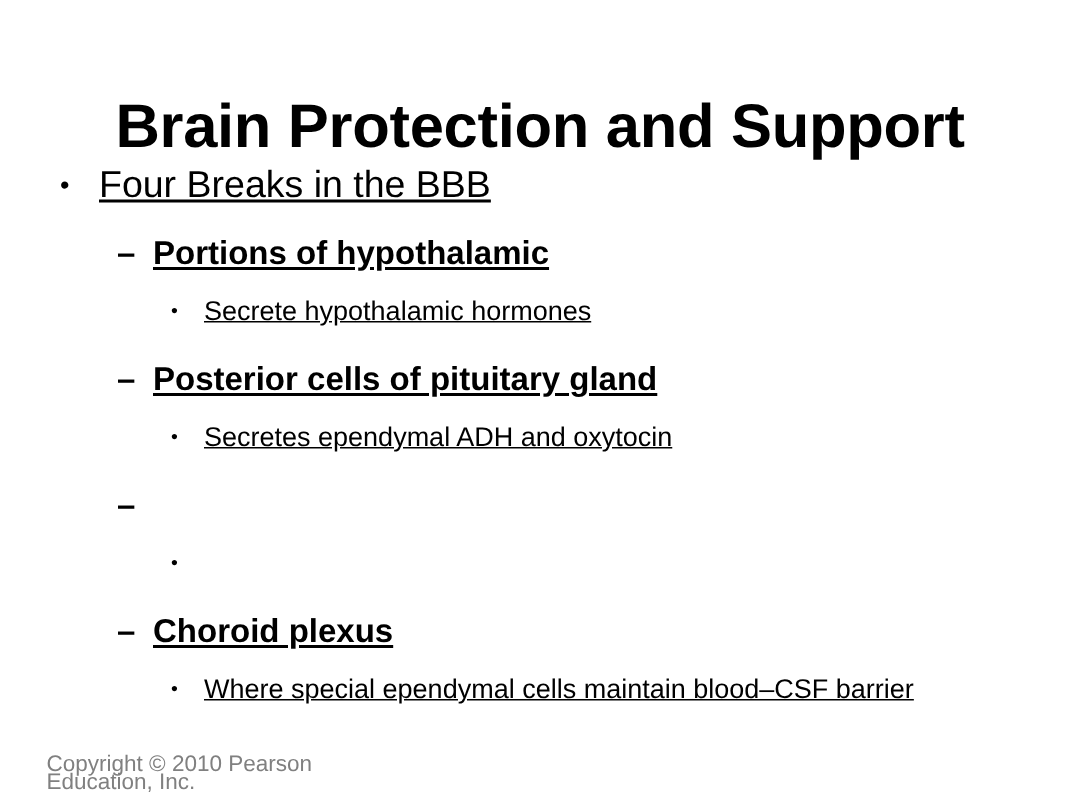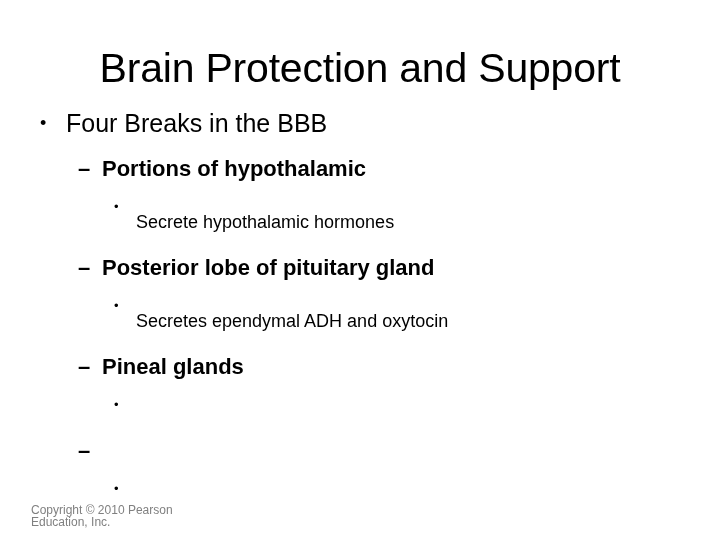--- a/index.html
+++ b/index.html
@@ -19,25 +19,25 @@
     position: relative;
     width: 720px;
     height: 540px;
     box-sizing: border-box;
   }
 
   
   .slide-title {
     position: absolute;
     left: 0;
-    top: 44px;
+    top: 60px;
     width: 720px;
     text-align: center;
     font-size: 41px;
-    font-weight: 400;
+    font-weight: 700;
     line-height: 48px;
     letter-spacing: -0.2px;
     white-space: nowrap;
   }
 
   
   .body-area {
     position: absolute;
     left: 0;
     top: 106px;
@@ -49,20 +49,21 @@
     display: flex;
     align-items: flex-start;
   }
   .bullet-mark {
     flex: 0 0 auto;
     text-align: left;
     font-weight: inherit;
   }
   .bullet-text {
     flex: 0 1 auto;
+    text-decoration: underline;
   }
 
   
   .lvl1 {
     margin-left: 40px;
     font-size: 25px;
     line-height: 34px;
     font-weight: 400;
     margin-bottom: 14px;
   }
@@ -95,30 +96,29 @@
     margin-bottom: 18px;
     max-width: 540px;
   }
   .lvl3 .bullet-mark {
     width: 22px;
     font-size: 13px;
     line-height: 26px;
   }
   .lvl3 .bullet-text {
     max-width: 510px;
-    margin-top: 15px;
   }
 
   
   .copyright {
     position: absolute;
     left: 31px;
     top: 504px;
     width: 200px;
-    font-size: 12px;
+    font-size: 15px;
     line-height: 12px;
     color: #808080;
     font-weight: 400;
   }
 </style>
 </head>
 <body>
 
 <div class="slide">
 
@@ -136,43 +136,44 @@
       <span class="bullet-text">Portions of hypothalamic</span>
     </div>
 
     <div class="bullet-row lvl3">
       <span class="bullet-mark">•</span>
       <span class="bullet-text">Secrete hypothalamic hormones</span>
     </div>
 
     <div class="bullet-row lvl2">
       <span class="bullet-mark">–</span>
-      <span class="bullet-text">Posterior lobe of pituitary gland</span>
+      <span class="bullet-text">Posterior cells of pituitary gland</span>
     </div>
 
     <div class="bullet-row lvl3">
       <span class="bullet-mark">•</span>
       <span class="bullet-text">Secretes ependymal ADH and oxytocin</span>
     </div>
 
     <div class="bullet-row lvl2">
       <span class="bullet-mark">–</span>
-      <span class="bullet-text">Pineal glands</span>
     </div>
 
     <div class="bullet-row lvl3">
       <span class="bullet-mark">•</span>
     </div>
 
     <div class="bullet-row lvl2">
       <span class="bullet-mark">–</span>
+      <span class="bullet-text">Choroid plexus</span>
     </div>
 
     <div class="bullet-row lvl3">
       <span class="bullet-mark">•</span>
+      <span class="bullet-text">Where special ependymal cells maintain blood–CSF barrier</span>
     </div>
 
   </div>
 
   <div class="copyright">
     <div>Copyright © 2010 Pearson</div>
     <div>Education, Inc.</div>
   </div>
 
 </div>

